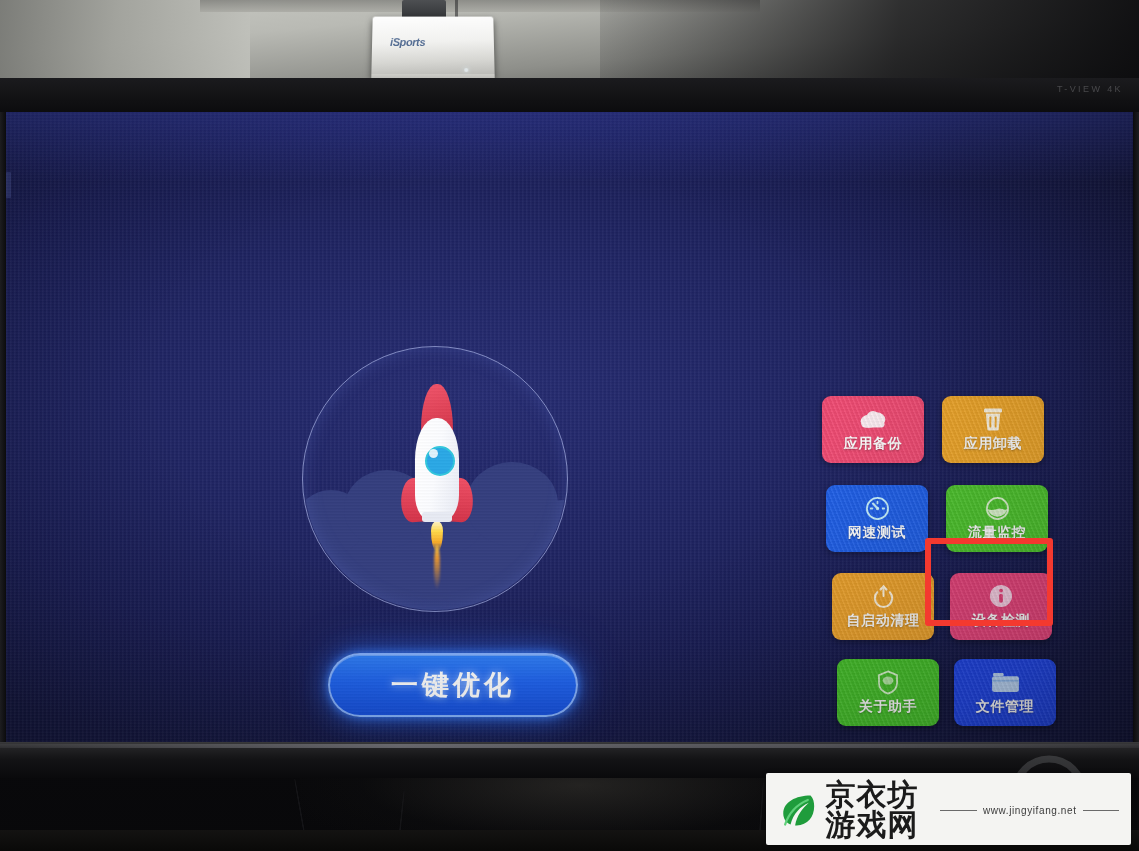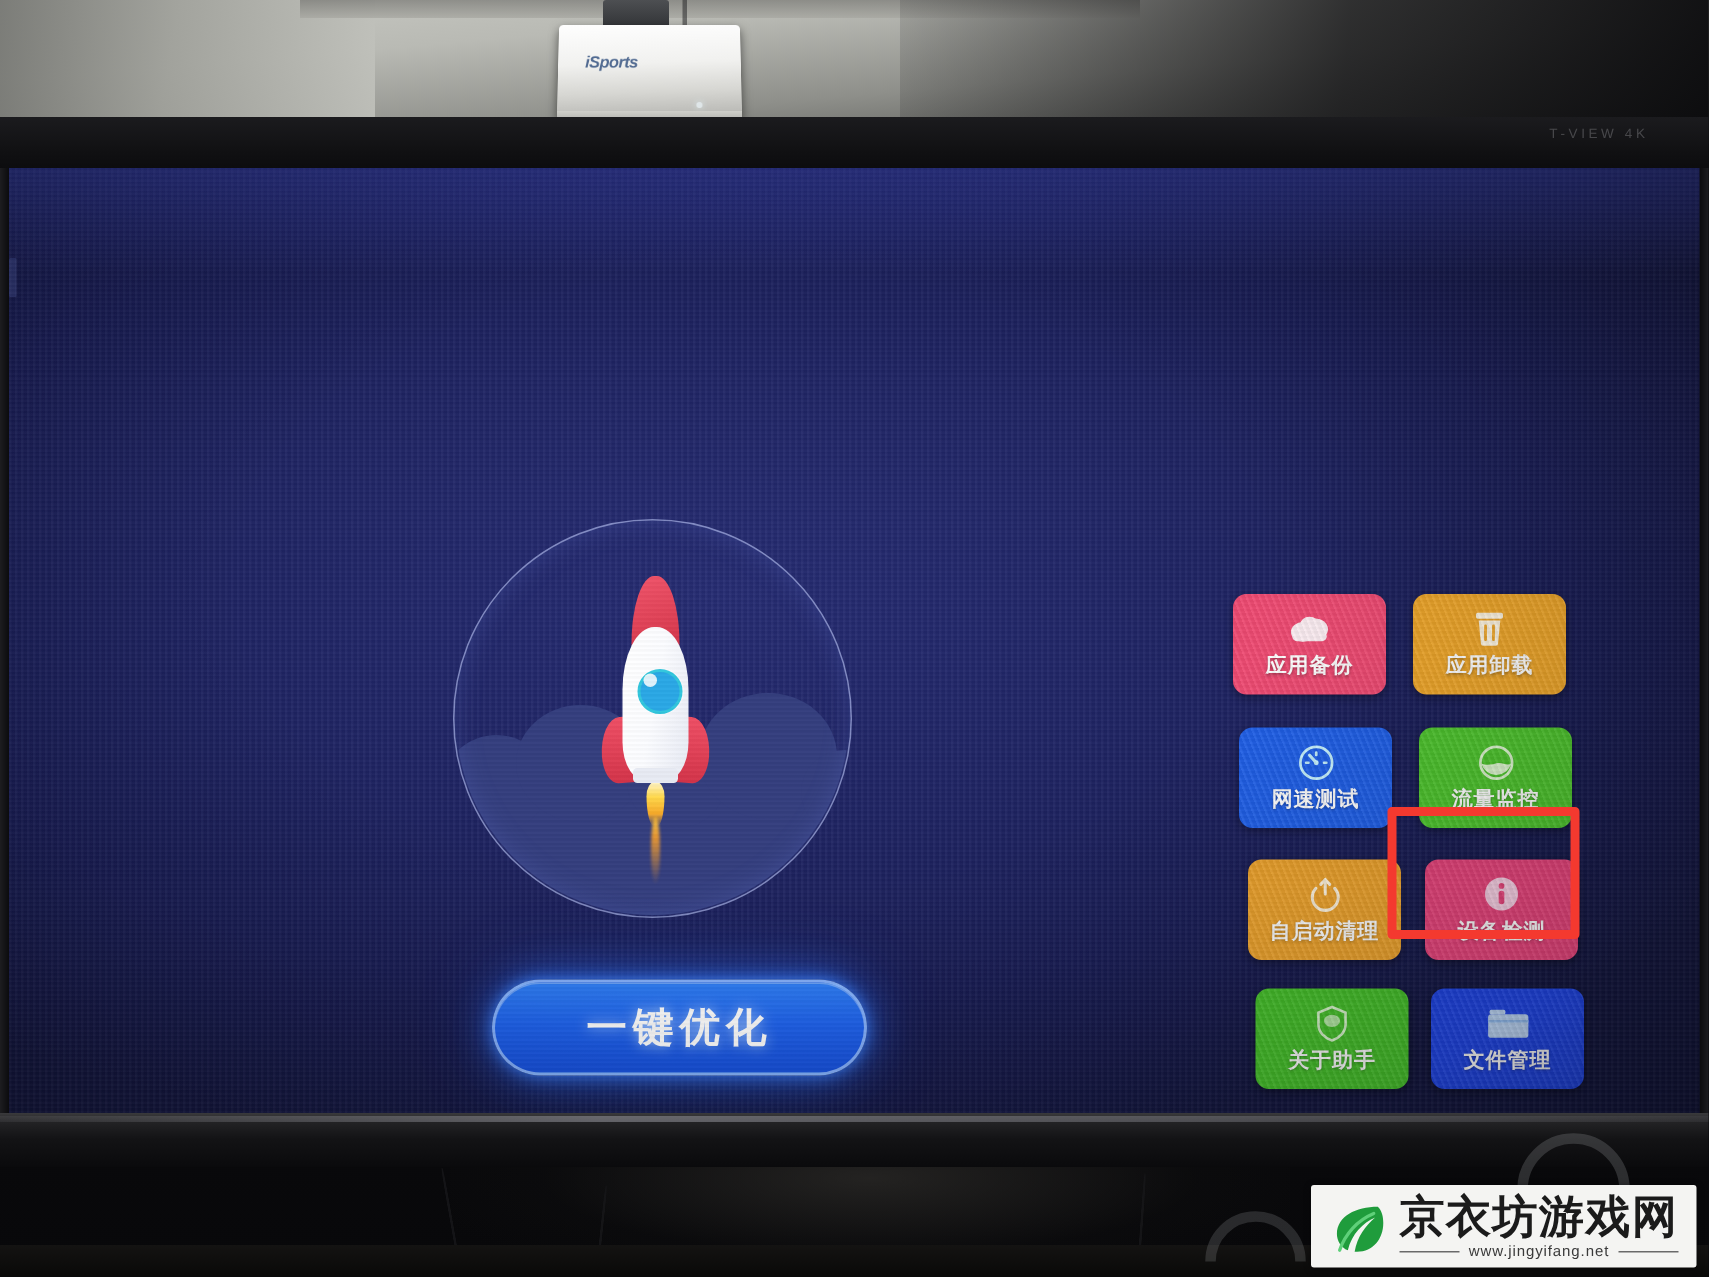--- a/index.html
+++ b/index.html
@@ -66,21 +66,21 @@
   
   .tv-body{
     position:absolute;left:0;top:78px;width:1139px;height:773px;
     background:linear-gradient(180deg,#141416 0%,#0d0d0f 40%,#08080a 100%);
   }
   .tv-bezel-top{
     position:absolute;left:0;top:78px;width:1139px;height:40px;
     background:linear-gradient(180deg,#1b1b1e 0%,#111113 55%,#0a0a0c 100%);
   }
   .tv-brand{
-    position:absolute;right:40px;top:84px;
+    position:absolute;right:16px;top:84px;
     font-size:9px;letter-spacing:2.4px;color:#8b8b8f;opacity:.42;
     font-family:"Liberation Sans",sans-serif;
   }
   .tv-bezel-left{
     position:absolute;left:0;top:112px;width:6px;height:630px;
     background:linear-gradient(90deg,#1d1d20,#0b0b0d);
   }
   .tv-bezel-right{
     position:absolute;right:0;top:112px;width:6px;height:630px;
     background:linear-gradient(270deg,#1d1d20,#0b0b0d);
@@ -271,21 +271,21 @@
 
   
   .wm{
     position:absolute;right:8px;bottom:6px;
     background:#f4f4f2;border-radius:2px;
     padding:7px 12px 5px 10px;
     display:flex;align-items:center;gap:9px;
     box-shadow:0 1px 5px rgba(0,0,0,.4);
   }
   .wm-leaf{width:40px;height:40px;flex:0 0 40px;}
-  .wm-txt{display:flex;flex-direction:column;align-items:center;gap:2px;}
+  .wm-txt{display:flex;flex-direction:row;align-items:center;gap:2px;}
   .wm-title{
     font-size:30px;font-weight:900;color:#1b1b1b;letter-spacing:1px;line-height:1;
     font-family:"DejaVu Sans",sans-serif;
   }
   .wm-sub{
     display:flex;align-items:center;gap:6px;width:100%;
     font-size:10px;color:#3a3a3a;letter-spacing:.6px;
   }
   .wm-sub .rule{flex:1;height:1px;background:#6a6a6a;}
   .wm-ghost{

